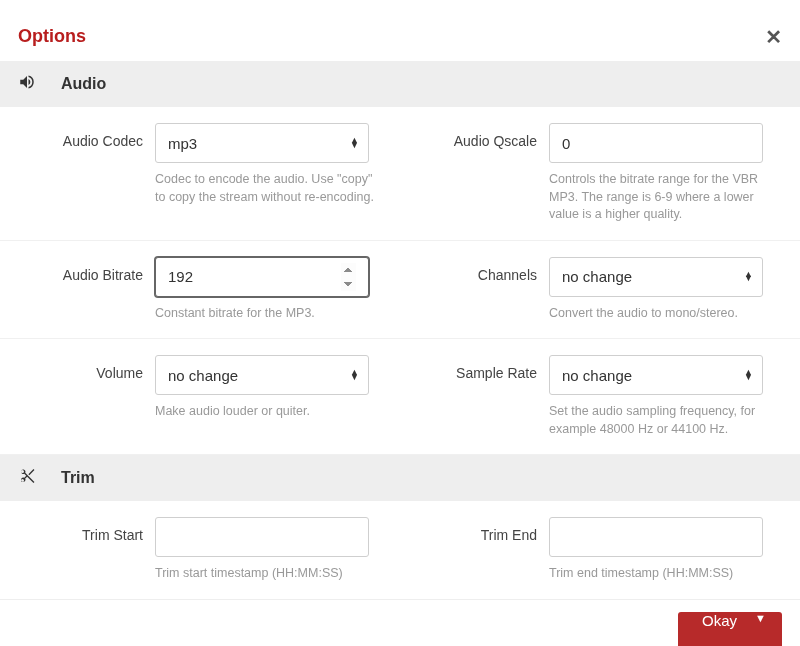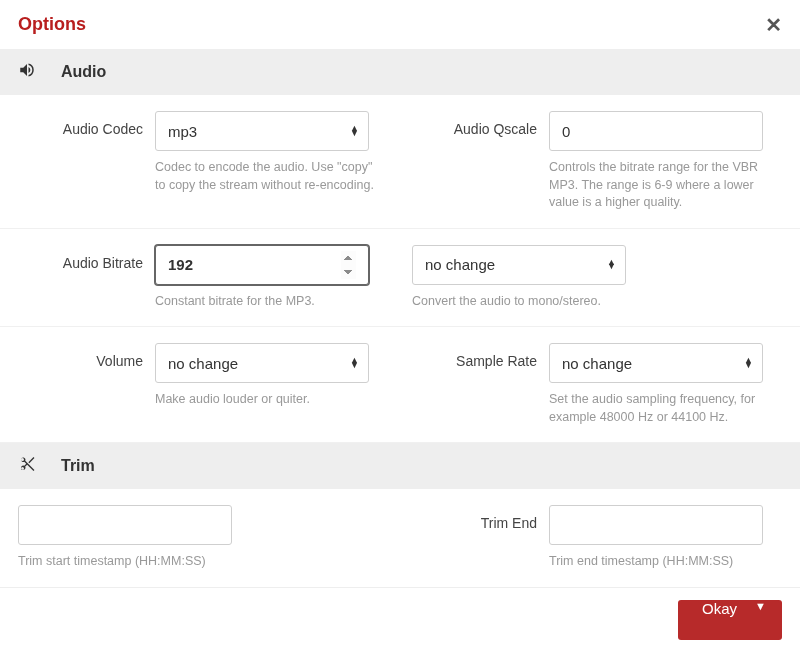--- a/index.html
+++ b/index.html
@@ -16,21 +16,21 @@
       width: 800px;
       background: #fff;
       display: flex;
       flex-direction: column;
       height: 646px;
     }
     .modal-header {
       display: flex;
       justify-content: space-between;
       align-items: center;
-      padding: 14px 18px 14px 18px;
+      padding: 26px 18px 14px 18px;
     }
     .modal-title {
       color: #b81e1e;
       font-weight: 700;
       font-size: 18px;
     }
     .close-x {
       font-size: 20px;
       color: #555;
       cursor: pointer;
@@ -96,21 +96,20 @@
       -moz-appearance: auto;
       padding-right: 12px;
     }
     input[type="number"]::-webkit-inner-spin-button {
       opacity: 1;
       height: 28px;
     }
     .focused input {
       border: 1px solid #666;
       box-shadow: 0 0 0 1px #666;
-      font-weight: bold;
     }
     .caret {
       position: absolute;
       right: 10px;
       top: 50%;
       transform: translateY(-50%);
       pointer-events: none;
       font-size: 12px;
       line-height: 0.55;
       color: #333;
@@ -201,20 +200,21 @@
       <div class="col">
         <div class="lbl">Audio Bitrate</div>
         <div class="control-col">
           <div class="ctrl focused">
             <input type="number" value="192" style="">
           </div>
           <div class="help">Constant bitrate for the MP3.</div>
         </div>
       </div>
       <div class="col">
+        <div class="lbl">Channels</div>
         <div class="control-col">
           <div class="ctrl">
             <select>
               <option>no change</option>
             </select>
             <div class="caret">
                 <span>▲</span>
                 <span>▼</span>
               </div>
           </div>
@@ -262,20 +262,21 @@
     <span>
       <svg viewBox="0 0 24 24">
           <path d="M9.64 7.64a3 3 0 1 0-1.28 1.28L11 11.57l-2.64 2.64a3 3 0 1 0 1.28 1.28L12.28 12.85l8.36 8.36 1.28-1.28L9.64 7.64zM6 8a2 2 0 1 1 2-2 2 2 0 0 1-2 2zm0 12a2 2 0 1 1 2-2 2 2 0 0 1-2 2zM21.92 4.07l-1.28-1.28-6.79 6.79 1.28 1.28z"></path>
         </svg>
     </span>
     <span>Trim</span>
   </div>
 
   <div class="row noborder">
     <div class="col">
+      <div class="lbl">Trim Start</div>
       <div class="control-col">
         <div class="ctrl">
           <input type="text" value="" style="">
         </div>
         <div class="help">Trim start timestamp (HH:MM:SS)</div>
       </div>
     </div>
     <div class="col">
       <div class="lbl">Trim End</div>
       <div class="control-col">

